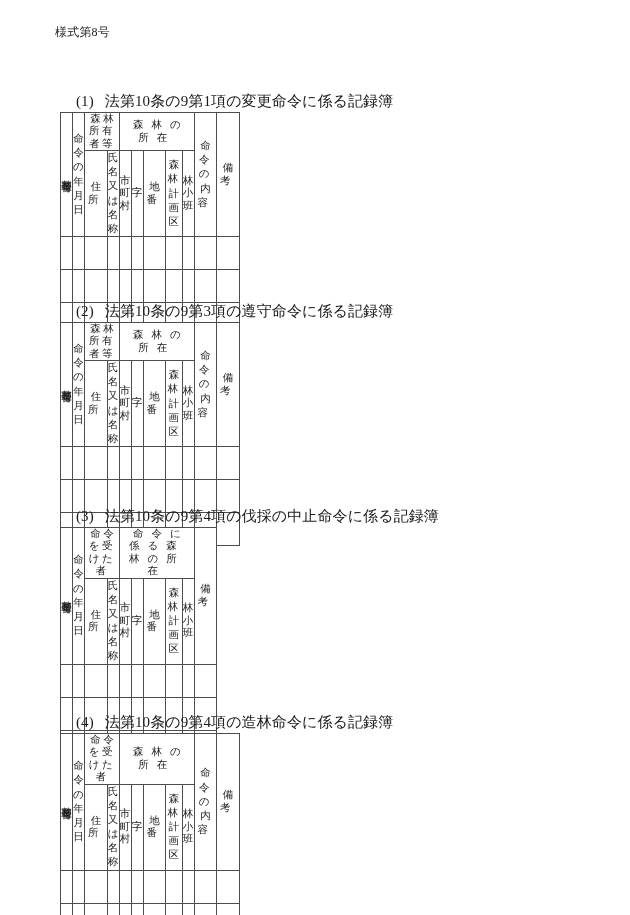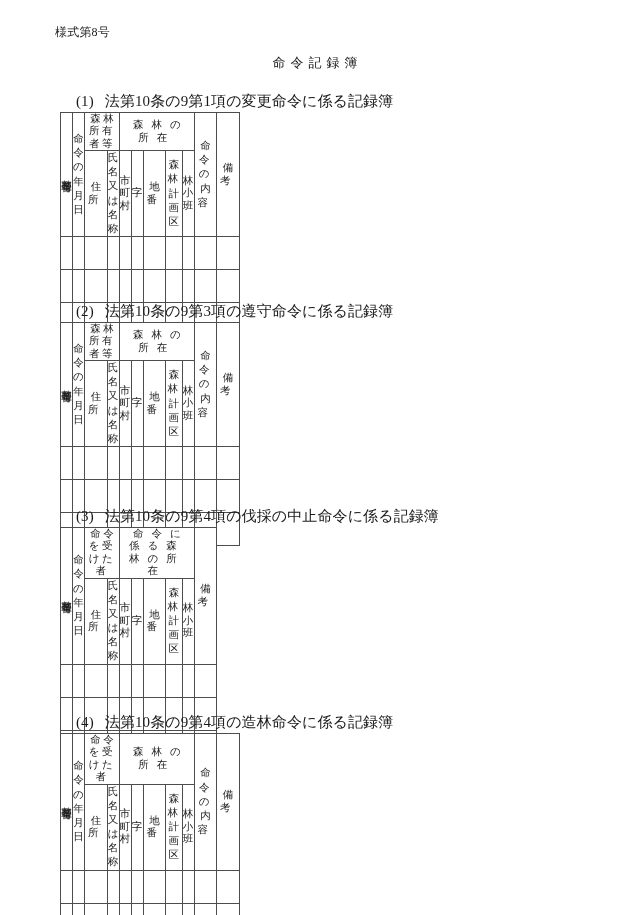--- a/index.html
+++ b/index.html
@@ -105,21 +105,20 @@
   }
   .twoline { display: block; line-height: 1.35; }
 </style>
 </head>
 <body>
 
 <div class="page">
 
   <div class="form-no">様式第8号</div>
 
-  <div class="doc-title">命令記録簿</div>
 
   <div id="sections-root">
       <div class="section" style="top: 92px;">
         <div class="section-label"><span class="num">(1)</span><span>法第10条の9第1項の変更命令に係る記録簿</span></div>
         <table class="rec">
           <colgroup>
             <col style="width: 24px;">
             <col style="width: 48px;">
             <col style="width: 48px;">
             <col style="width: 50px;">

